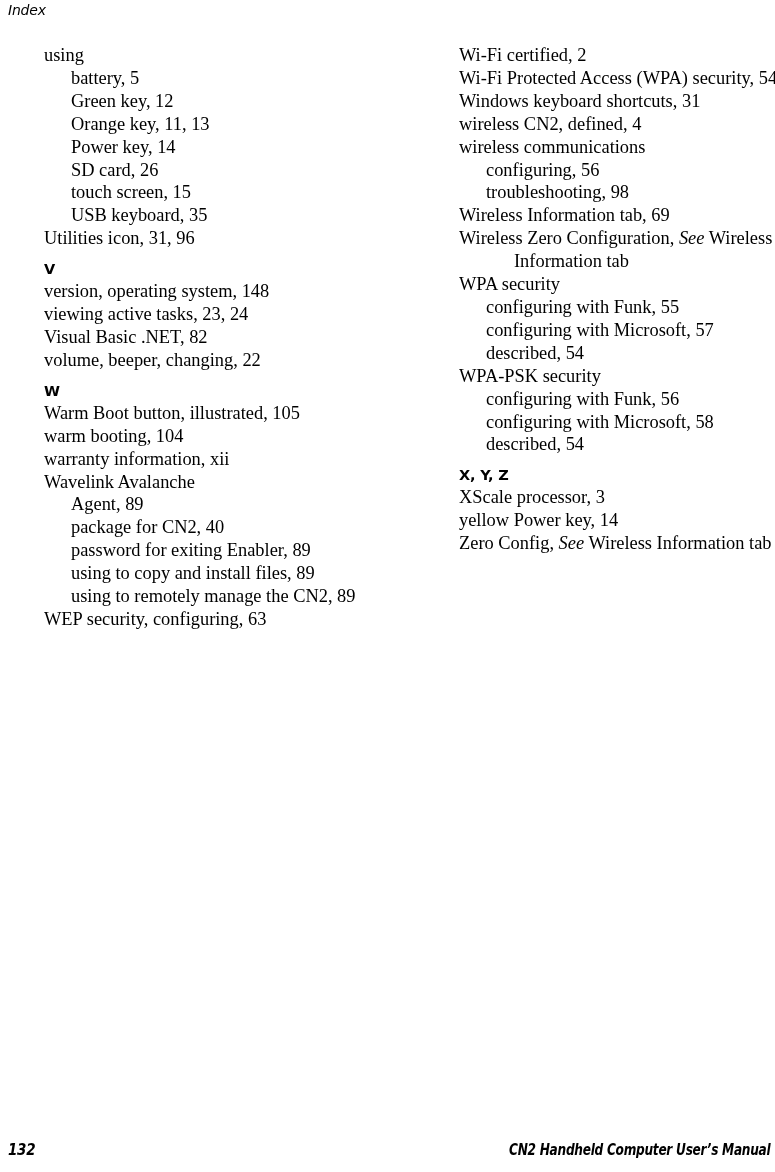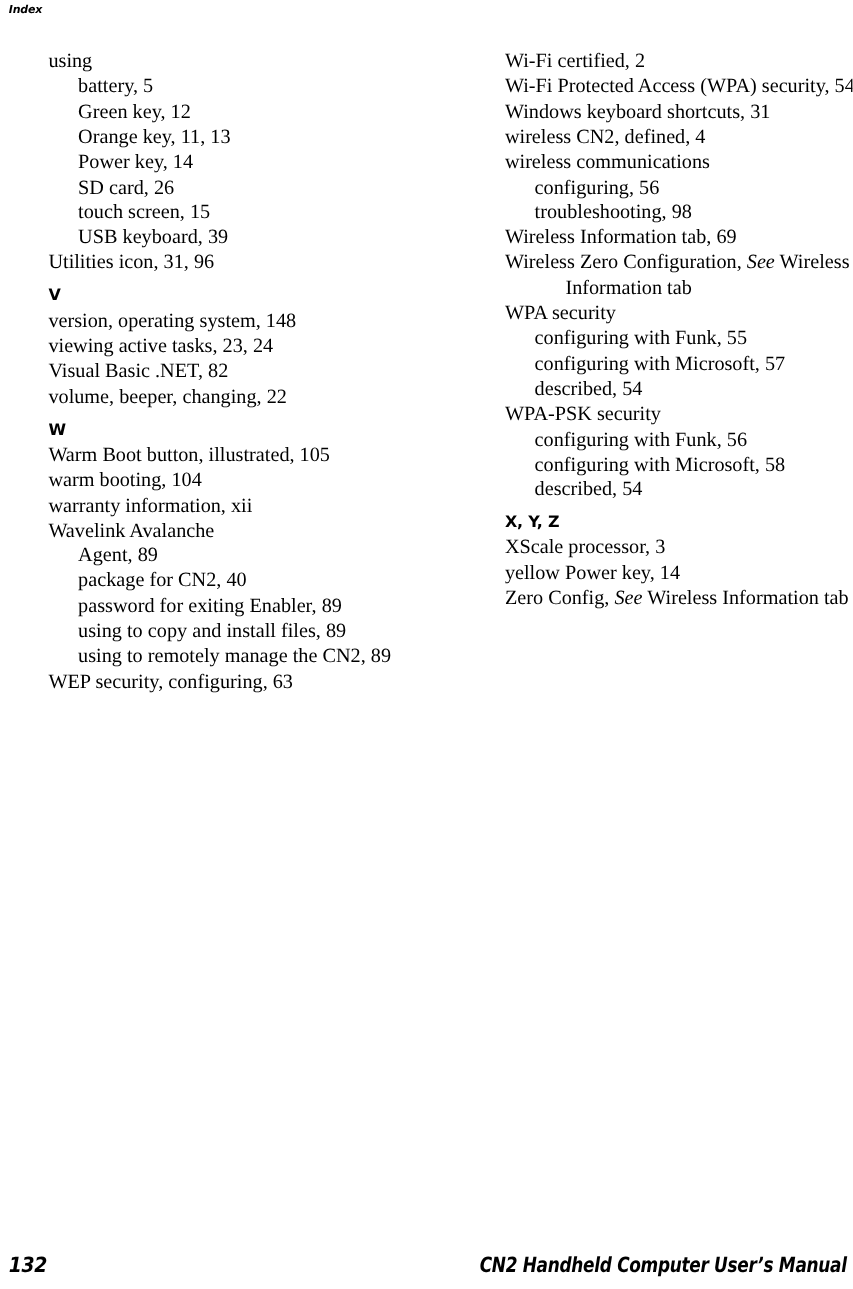--- a/index.html
+++ b/index.html
@@ -15,23 +15,23 @@
     color: #000000;
     overflow: hidden;
   }
 
   
   #running-head {
     position: absolute;
     left: 8px;
     top: 0px;
     font-family: "DejaVu Sans", "Liberation Sans", sans-serif;
-    font-weight: bold;
+    font-weight: normal;
     font-style: italic;
-    font-size: 10px;
+    font-size: 14px;
     letter-spacing: -0.2px;
     line-height: 20px;
   }
 
   
   #columns {
     position: absolute;
     left: 0;
     top: 44px;
     width: 775px;
@@ -79,21 +79,21 @@
   
   #footer {
     position: absolute;
     left: 0;
     top: 1139px;
     width: 775px;
     height: 26px;
     font-family: "DejaVu Sans Condensed", "Liberation Sans Narrow", "DejaVu Sans", "Liberation Sans", sans-serif;
     font-weight: bold;
     font-style: italic;
-    font-size: 19px;
+    font-size: 15px;
     line-height: 22px;
     letter-spacing: -0.3px;
   }
   #footer-page-number {
     position: absolute;
     left: 8px;
     top: 0;
   }
   #footer-manual-title {
     position: absolute;
@@ -111,21 +111,21 @@
 
 <div id="columns">
   <div class="column" id="column-left">
       <div class="entry level1">using</div>
       <div class="entry level2">battery, 5</div>
       <div class="entry level2">Green key, 12</div>
       <div class="entry level2">Orange key, 11, 13</div>
       <div class="entry level2">Power key, 14</div>
       <div class="entry level2">SD card, 26</div>
       <div class="entry level2">touch screen, 15</div>
-      <div class="entry level2">USB keyboard, 39</div>
+      <div class="entry level2">USB keyboard, 35</div>
       <div class="entry level1">Utilities icon, 31, 96</div>
       <div class="letter-heading">V</div>
       <div class="entry level1">version, operating system, 148</div>
       <div class="entry level1">viewing active tasks, 23, 24</div>
       <div class="entry level1">Visual Basic .NET, 82</div>
       <div class="entry level1">volume, beeper, changing, 22</div>
       <div class="letter-heading">W</div>
       <div class="entry level1">Warm Boot button, illustrated, 105</div>
       <div class="entry level1">warm booting, 104</div>
       <div class="entry level1">warranty information, xii</div>

